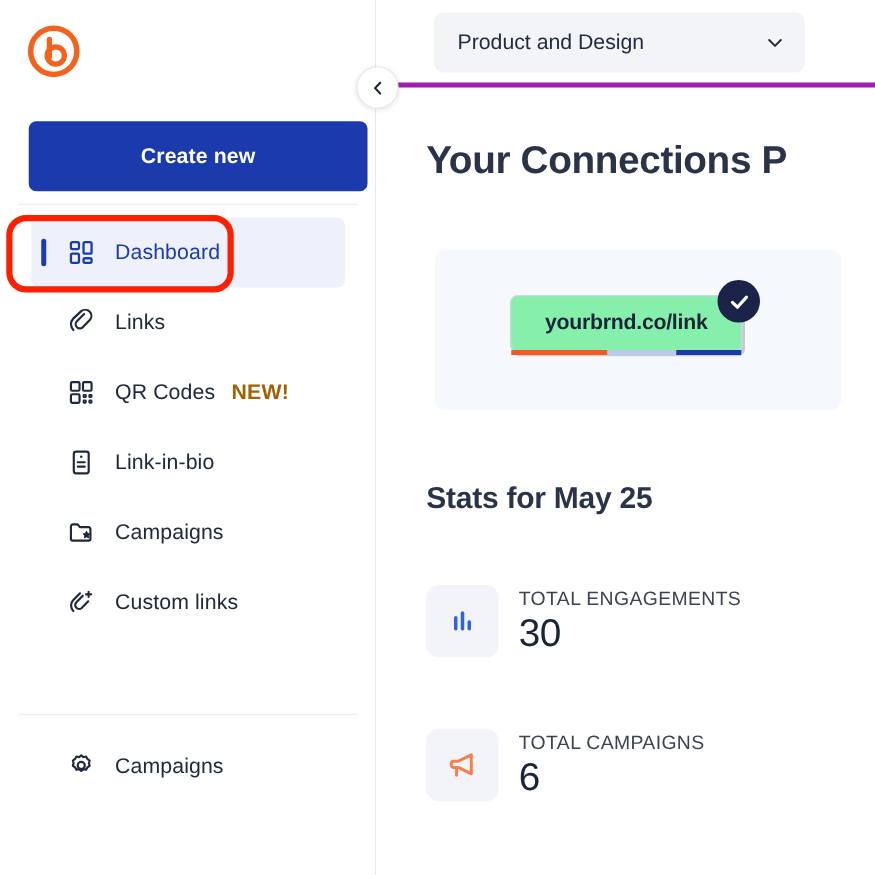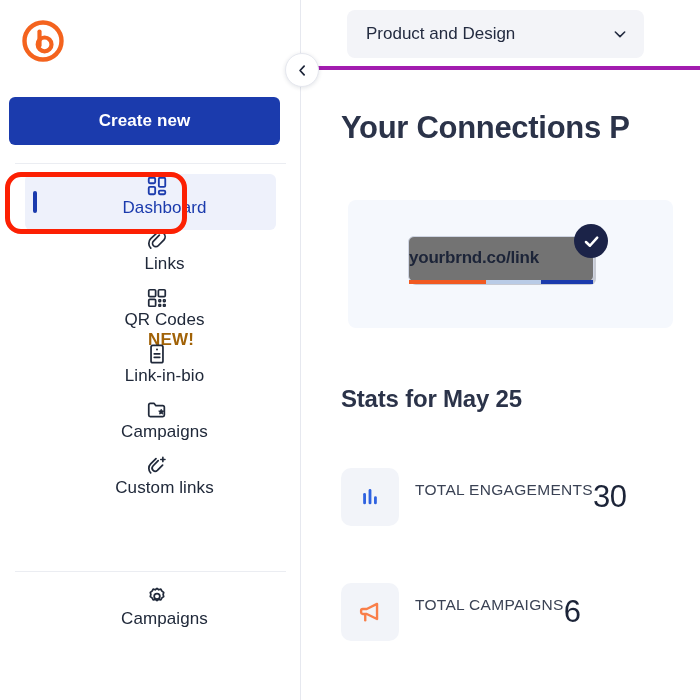--- a/index.html
+++ b/index.html
@@ -31,22 +31,22 @@
 
   .logo-wrap {
     position: absolute;
     left: 20px; top: 18px;
     width: 46px; height: 46px;
     display: flex; align-items: center; justify-content: center;
   }
 
   .create-btn {
     position: absolute;
-    left: 9px; top: 97px;
-    width: 271px; height: 48px;
+    left: 23px; top: 97px;
+    width: 271px; height: 56px;
     background: #1b3bad;
     color: #ffffff;
     border: none;
     border-radius: 6px;
     font-size: 17px;
     font-weight: bold;
     font-family: "Liberation Sans", sans-serif;
     letter-spacing: .1px;
     cursor: pointer;
   }
@@ -67,21 +67,20 @@
   .nav-item {
     position: relative;
     display: flex;
     align-items: center;
     height: 56px;
     margin: 0 25px;
     padding-left: 28px;
     border-radius: 6px;
     cursor: pointer;
     color: #20293a;
-    flex-direction: column;
   }
   .nav-item .ico {
     width: 24px; height: 24px;
     display: flex; align-items: center; justify-content: center;
     flex: 0 0 24px;
     margin-right: 15px;
   }
   .nav-item .lbl {
     font-size: 17px;
     letter-spacing: .1px;
@@ -196,26 +195,27 @@
 
   .link-chip-wrap {
     position: absolute;
     left: 60px; top: 32px;
     width: 190px; height: 58px;
   }
   .link-chip {
     position: absolute;
     left: 0; top: 4px;
     width: 186px; height: 46px;
-    background: #737373;
+    background: #86efac;
     border: 1px solid #cfd5e3;
     border-radius: 6px;
     box-shadow: 2px 3px 0 rgba(35,43,64,.22);
     display: flex;
     align-items: center;
+    justify-content: center;
   }
   .link-chip .url {
     position: relative;
     font-size: 17px;
     font-weight: bold;
     color: #1c2438;
     letter-spacing: -.2px;
     padding-bottom: 3px;
   }
   .url-underline {
@@ -258,21 +258,21 @@
   .stat-row.r2 { top: 583px; }
 
   .stat-ico {
     width: 58px; height: 58px;
     border-radius: 10px;
     background: #f2f4f9;
     display: flex; align-items: center; justify-content: center;
     flex: 0 0 58px;
     margin-right: 16px;
   }
-  .stat-text { display: flex; flex-direction: row; justify-content: center; }
+  .stat-text { display: flex; flex-direction: column; justify-content: center; }
   .stat-label {
     font-size: 15.5px;
     color: #3a4254;
     letter-spacing: .3px;
     line-height: 1.25;
   }
   .stat-value {
     font-size: 31px;
     font-weight: normal;
     color: #1c2438;

